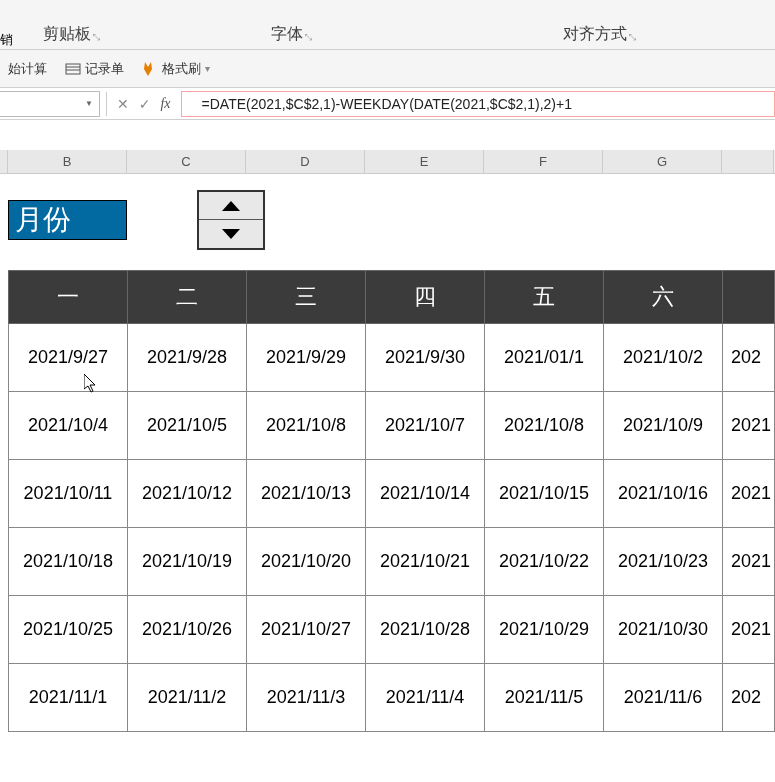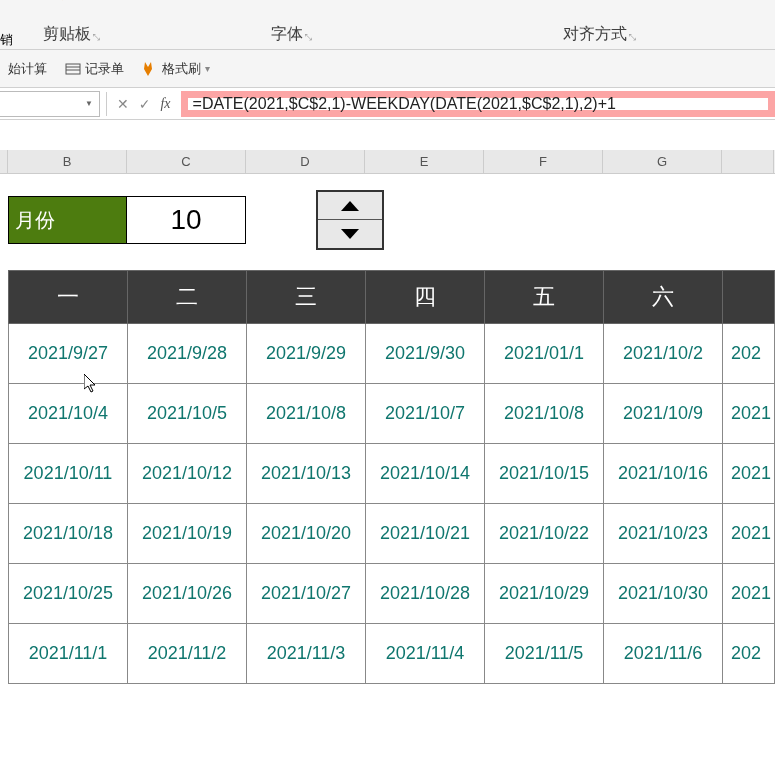--- a/index.html
+++ b/index.html
@@ -104,25 +104,25 @@
       color: #888;
     }
     .fb-btns .fx {
       font-style: italic;
       color: #555;
       font-family: serif;
     }
     .formula-input {
       flex: 1;
       height: 26px;
-      border: 7px solid #fca5a5;
-      padding: 0 5px;
-      display: flex;
-      align-items: center;
-      font-size: 16px;
+      border: 1px solid #fca5a5;
+      padding: 0 20px;
+      display: flex;
+      align-items: center;
+      font-size: 14px;
       color: #222;
     }
     
     
     .col-headers {
       display: flex;
       height: 24px;
       background: #f0f0f0;
       border-bottom: 1px solid #ccc;
       margin-top: 30px;
@@ -151,24 +151,24 @@
     
     
     .month-row {
       display: flex;
       align-items: center;
       height: 64px;
       margin-top: 14px;
     }
     .month-label {
       width: 119px;
-      height: 48px;
-      background: #4d7c0f;
+      height: 40px;
+      background: #0369a1;
       color: #fff;
-      font-size: 20px;
+      font-size: 28px;
       display: flex;
       align-items: center;
       justify-content: flex-start;
       padding-left: 6px;
       border: 1px solid #000;
     }
     .month-value {
       width: 119px;
       height: 48px;
       border: 1px solid #000;
@@ -210,25 +210,25 @@
       height: 53px;
       background: #3b3b3b;
       color: #fff;
       font-size: 22px;
       font-weight: 400;
       border: 1px solid #666;
       text-align: center;
     }
     .calendar td {
       width: 119px;
-      height: 60px;
+      height: 68px;
       border: 1px solid #888;
       text-align: center;
       font-size: 18px;
-      color: #0f766e;
+      color: #000000;
     }
     .calendar td.partial {
       width: 52px;
       overflow: hidden;
       white-space: nowrap;
       text-align: left;
       padding-left: 8px;
     }
     
     .cursor-arrow {
@@ -306,21 +306,20 @@
   <div class="col-head">E</div>
   <div class="col-head">F</div>
   <div class="col-head">G</div>
   <div class="col-head" style="width:52px;"></div>
 </div>
 
 <div class="sheet">
 
   <div class="month-row">
     <div class="month-label">月份</div>
-    <div class="month-value">10</div>
     <div class="spinner-container">
       <div class="spinner-btn">
         <svg width="18" height="10" viewBox="0 0 18 10">
             <path d="M9 0 L18 10 L0 10 Z"></path>
           </svg>
       </div>
       <div class="spinner-btn">
         <svg width="18" height="10" viewBox="0 0 18 10">
             <path d="M0 0 L18 0 L9 10 Z"></path>
           </svg>

